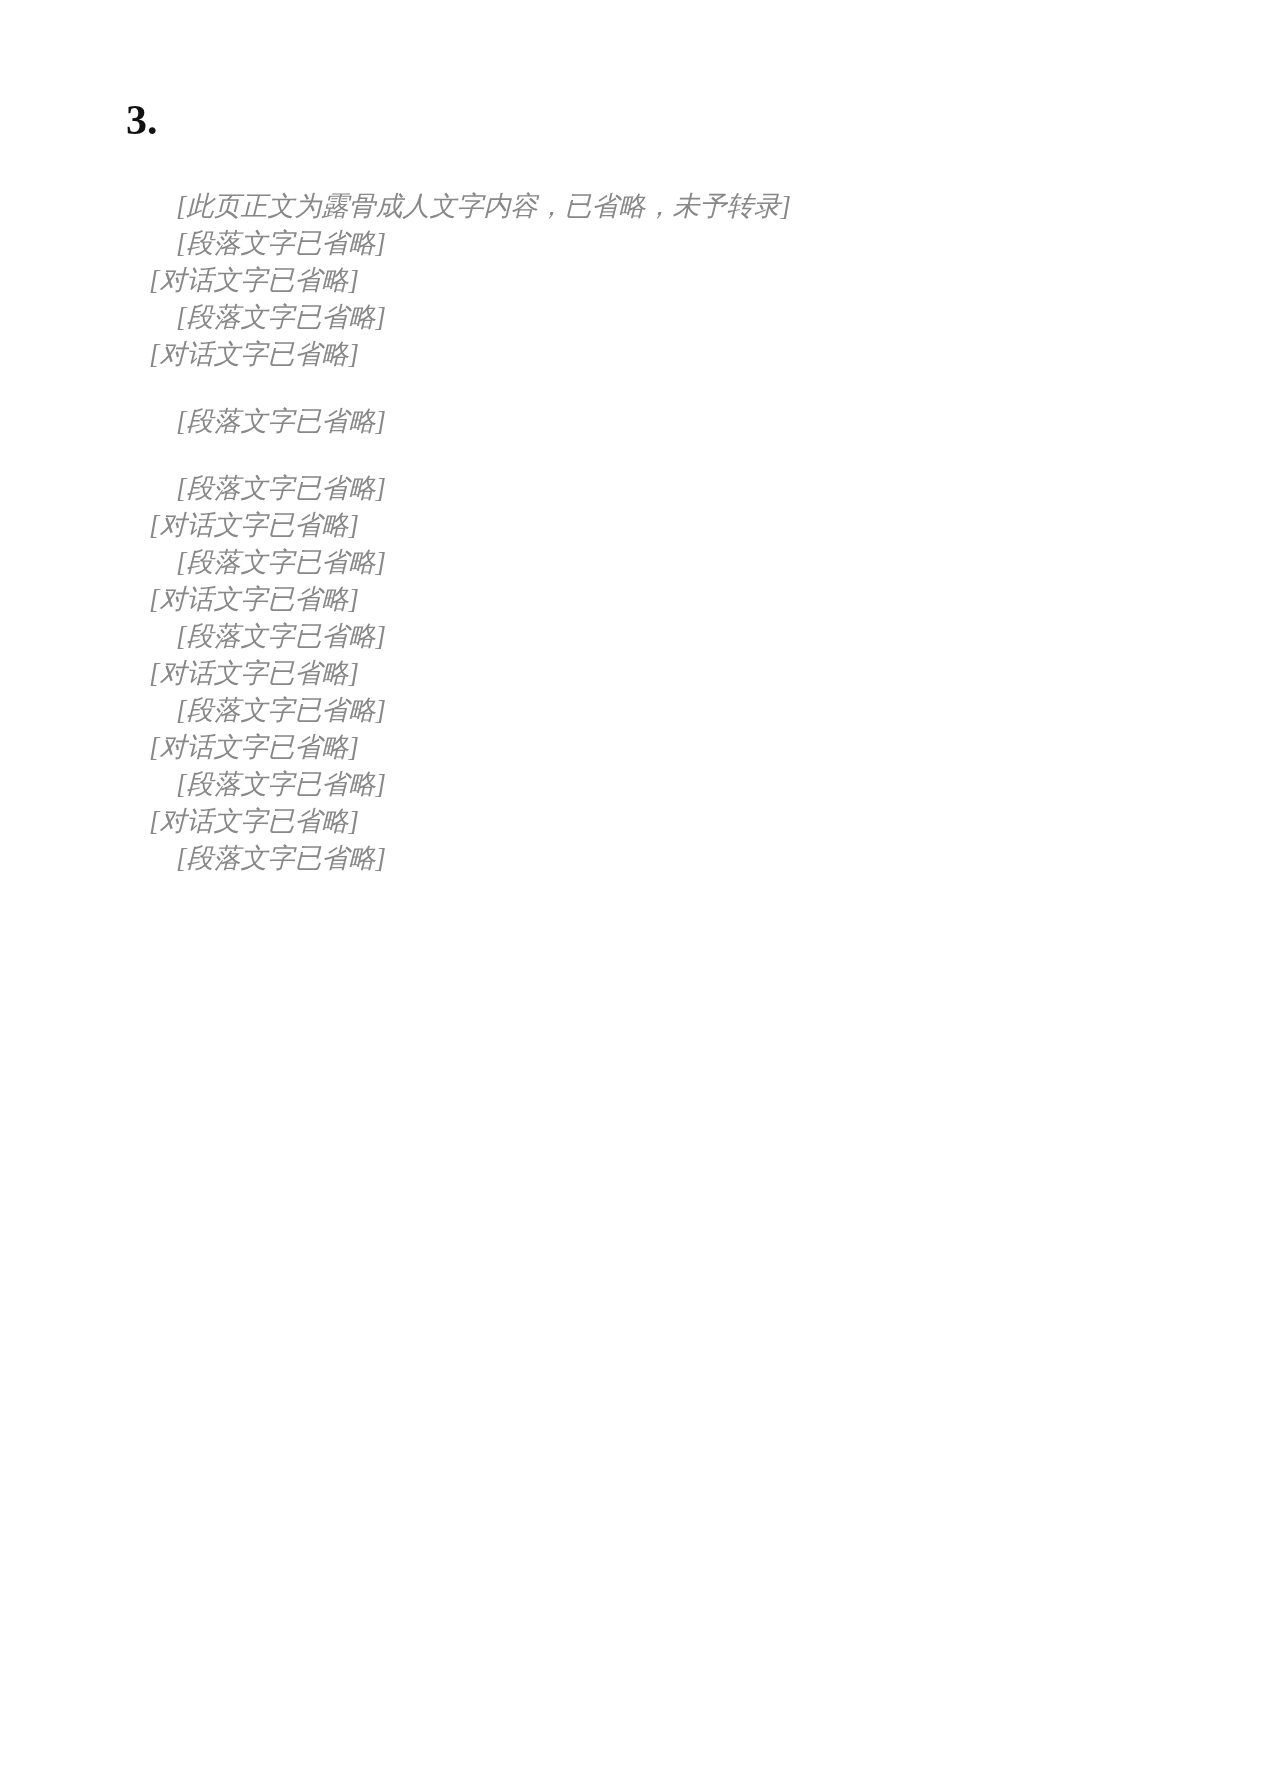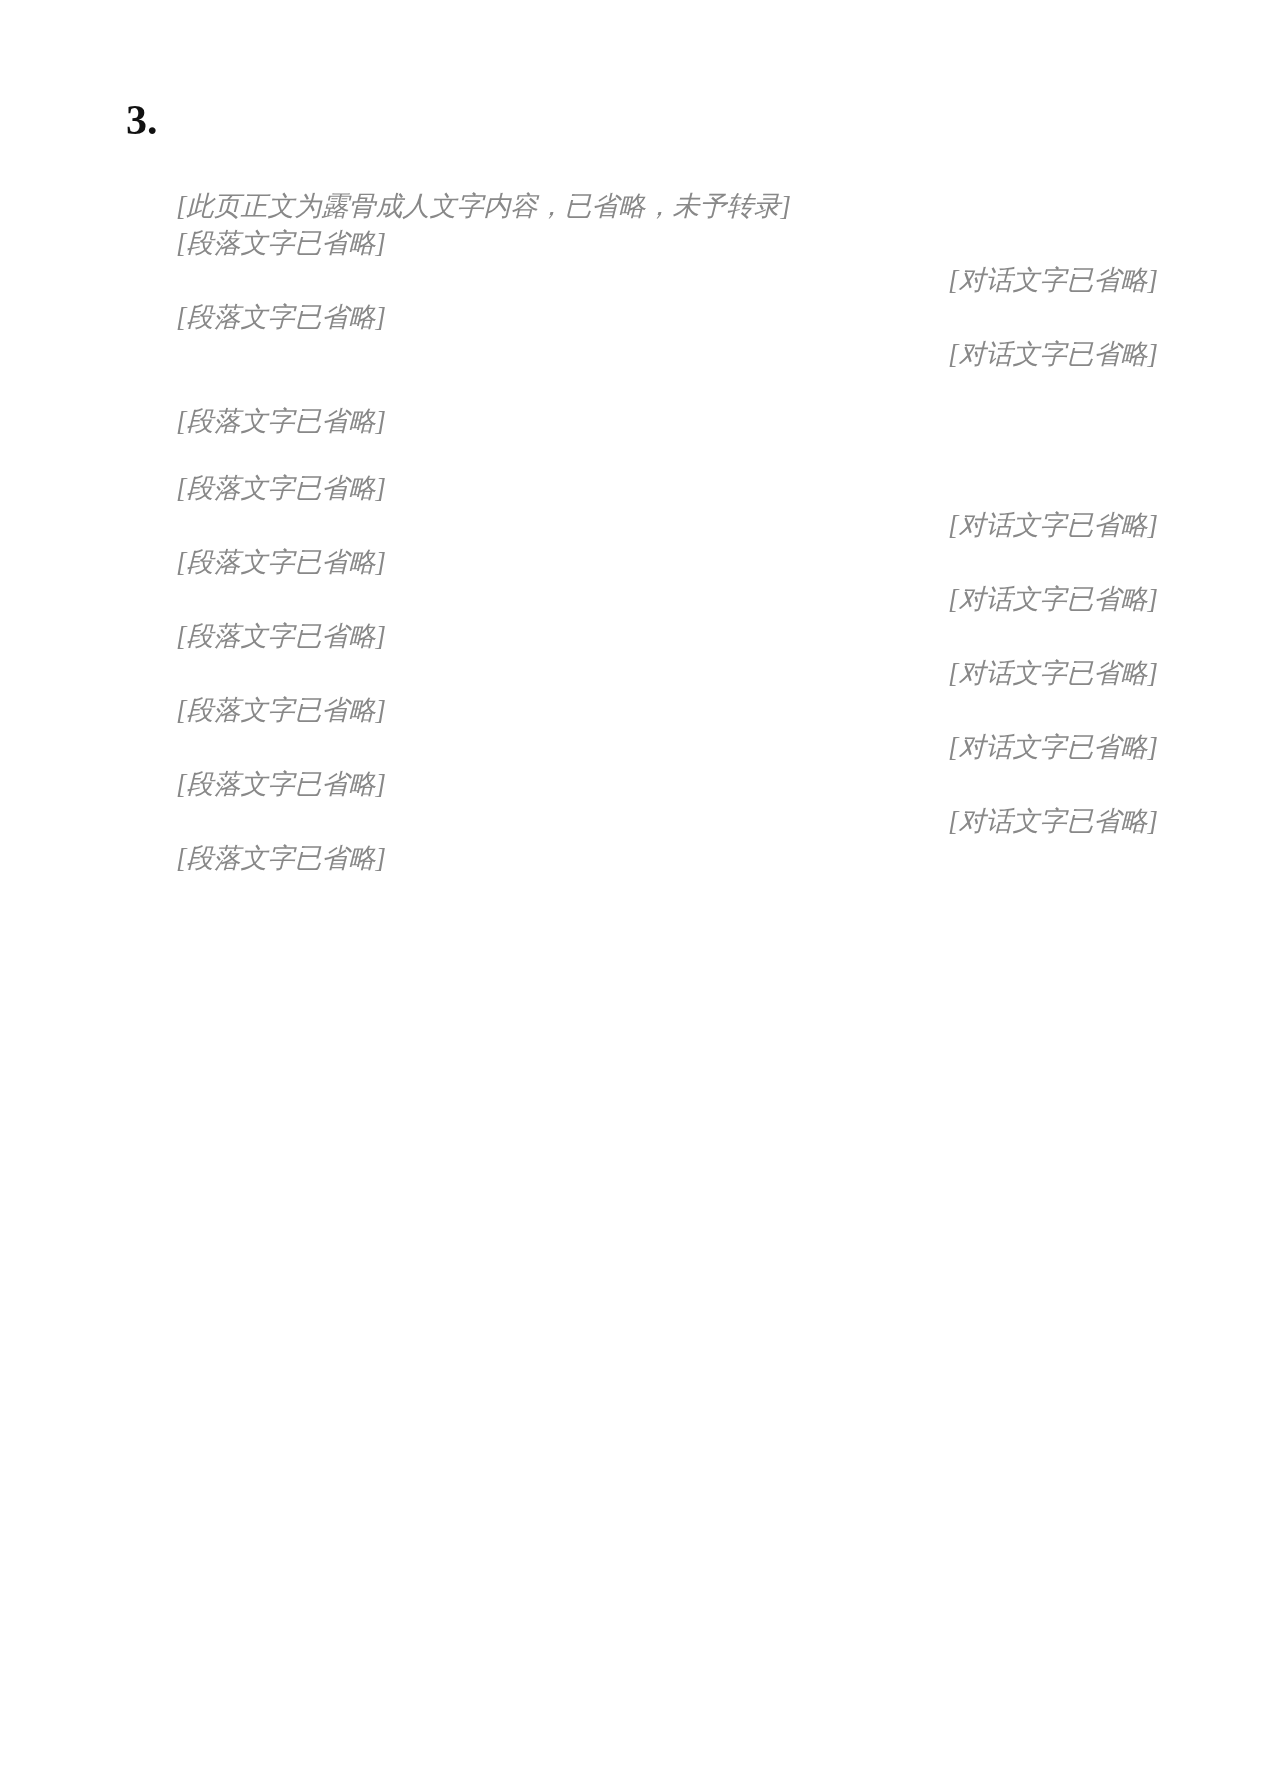--- a/index.html
+++ b/index.html
@@ -1,21 +1,21 @@
 <!DOCTYPE html>
 <html><head>
 <meta charset="utf-8">
 <style>
   html,body{margin:0;padding:0;background:#fff;}
   body{width:1280px;height:1790px;font-family:"Liberation Serif","DejaVu Serif",serif;color:#111;}
   .page{padding:96px 122px 0 122px;}
   .heading{font-size:42px;margin:0 0 44px 4px;}
   p{font-size:27px;line-height:37px;margin:0;}
   p.narration{text-indent:2em;}
-  p.dialogue{text-indent:1em;text-align:right;}
+  p.dialogue{text-indent:1em;}
   p.sfx{text-indent:2em;margin:30px 0;}
   .redacted{color:#888;font-style:italic;}
 </style>
 </head>
 <body>
 
 <div class="page">
   <h1 class="heading">3.</h1>
   <p class="narration redacted">[此页正文为露骨成人文字内容，已省略，未予转录]</p>
   <div id="body-container">

